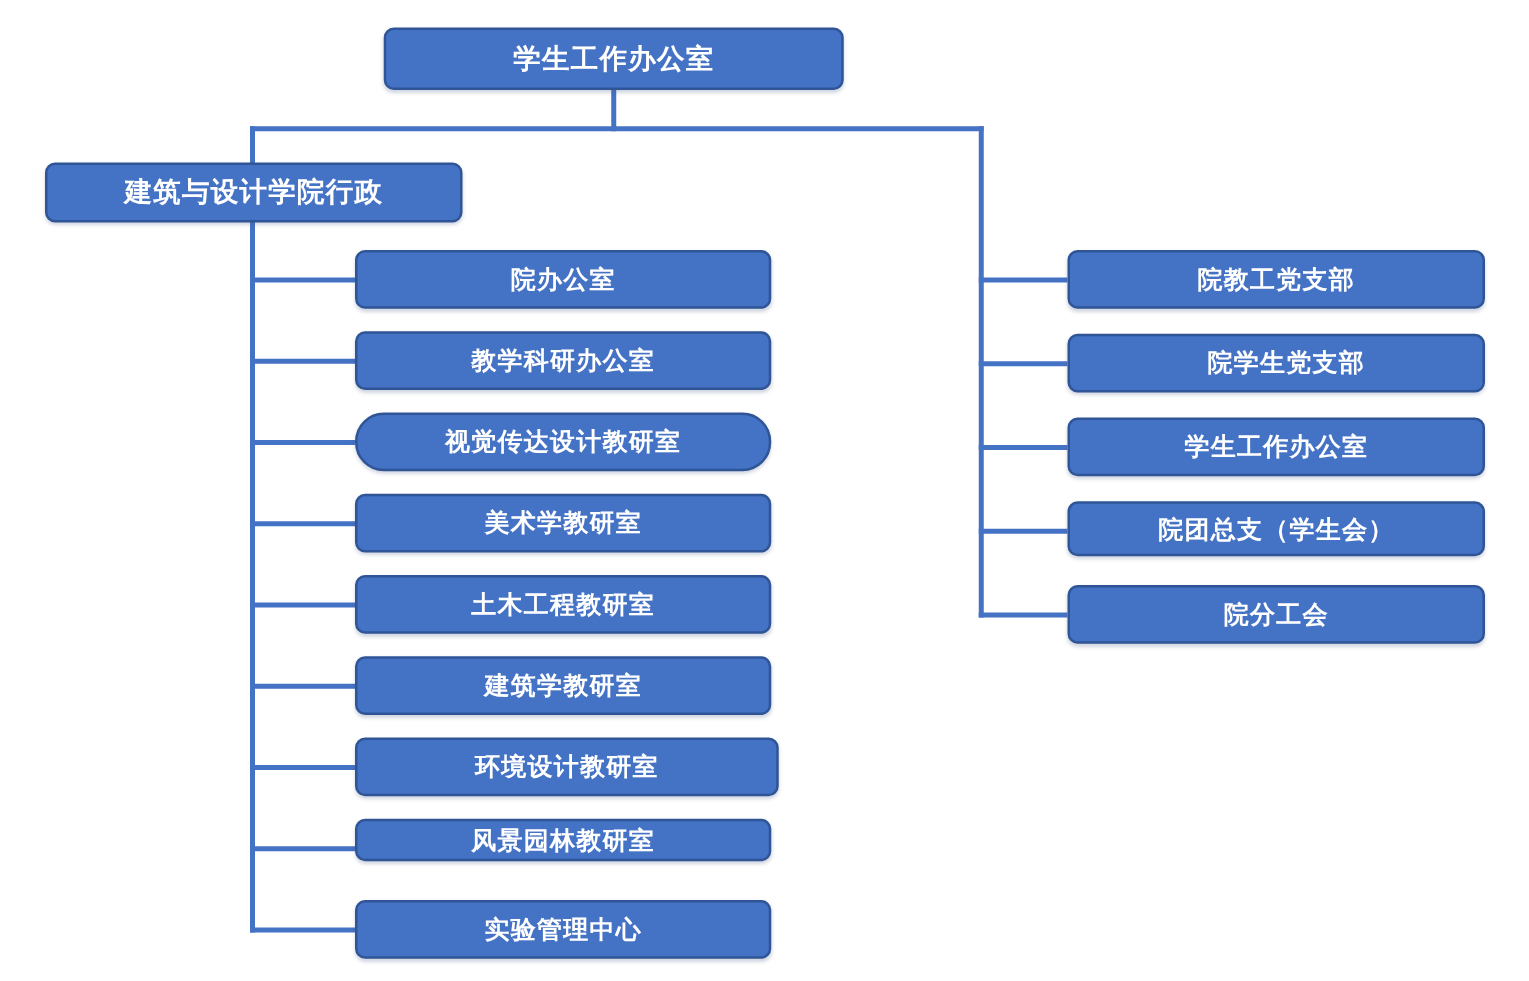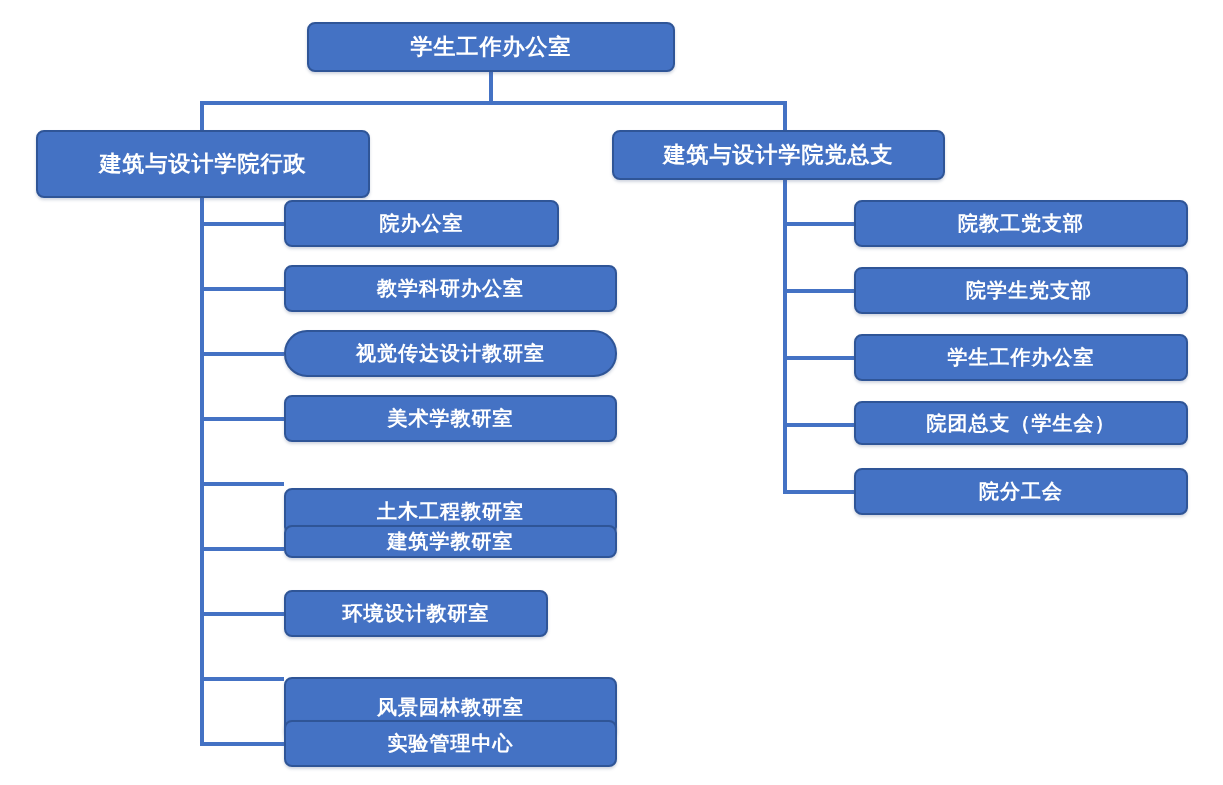--- a/index.html
+++ b/index.html
@@ -58,51 +58,48 @@
       <div class="cline" style="position: absolute; left: 783px; top: 288.5px; width: 71px; height: 4px;"></div>
       <div class="cline" style="position: absolute; left: 783px; top: 355.5px; width: 71px; height: 4px;"></div>
       <div class="cline" style="position: absolute; left: 783px; top: 422.5px; width: 71px; height: 4px;"></div>
       <div class="cline" style="position: absolute; left: 783px; top: 489.5px; width: 71px; height: 4px;"></div>
     </div>
 
   <div class="node level-1" id="root-node" style="position: absolute; left: 307px; top: 22px; width: 368px; height: 50px;">
     <span>学生工作办公室</span>
   </div>
 
-  <div class="node level-2" id="branch-0" style="position: absolute; left: 36px; top: 130px; width: 334px; height: 68px;">
+  <div class="node level-2" id="branch-0" style="position: absolute; left: 36px; top: 130px; width: 334px; height: 48px;">
     <span>建筑与设计学院行政</span>
   </div>
 
-  <div class="node level-2" id="branch-1" style="position: absolute; left: 612px; top: 130px; width: 333px; height: 50px;">
-    <span>建筑与设计学院党总支</span>
-  </div>
 
   <div id="children-0">
-      <div class="node level-3" style="position: absolute; left: 284px; top: 200px; width: 275px; height: 47px;">
+      <div class="node level-3" style="position: absolute; left: 284px; top: 200px; width: 333px; height: 47px;">
         <span>院办公室</span>
       </div>
       <div class="node level-3" style="position: absolute; left: 284px; top: 265px; width: 333px; height: 47px;">
         <span>教学科研办公室</span>
       </div>
       <div class="node level-3" style="position: absolute; left: 284px; top: 330px; width: 333px; height: 47px; border-radius: 23px;">
         <span>视觉传达设计教研室</span>
       </div>
       <div class="node level-3" style="position: absolute; left: 284px; top: 395px; width: 333px; height: 47px;">
         <span>美术学教研室</span>
       </div>
-      <div class="node level-3" style="position: absolute; left: 284px; top: 488px; width: 333px; height: 47px;">
+      <div class="node level-3" style="position: absolute; left: 284px; top: 460px; width: 333px; height: 47px;">
         <span>土木工程教研室</span>
       </div>
-      <div class="node level-3" style="position: absolute; left: 284px; top: 525px; width: 333px; height: 33px; text-align: center;">
+      <div class="node level-3" style="position: absolute; left: 284px; top: 525px; width: 333px; height: 47px; text-align: center;">
         <span>建筑学教研室</span>
       </div>
-      <div class="node level-3" style="position: absolute; left: 284px; top: 590px; width: 264px; height: 47px;">
+      <div class="node level-3" style="position: absolute; left: 284px; top: 590px; width: 339px; height: 47px;">
         <span>环境设计教研室</span>
       </div>
-      <div class="node level-3" style="position: absolute; left: 284px; top: 677px; width: 333px; height: 61px;">
+      <div class="node level-3" style="position: absolute; left: 284px; top: 655px; width: 333px; height: 34px;">
         <span>风景园林教研室</span>
       </div>
       <div class="node level-3" style="position: absolute; left: 284px; top: 720px; width: 333px; height: 47px;">
         <span>实验管理中心</span>
       </div>
     </div>
   <div id="children-1">
       <div class="node level-3" style="position: absolute; left: 854px; top: 200px; width: 334px; height: 47px; justify-content: center;">
         <span>院教工党支部</span>
       </div>

